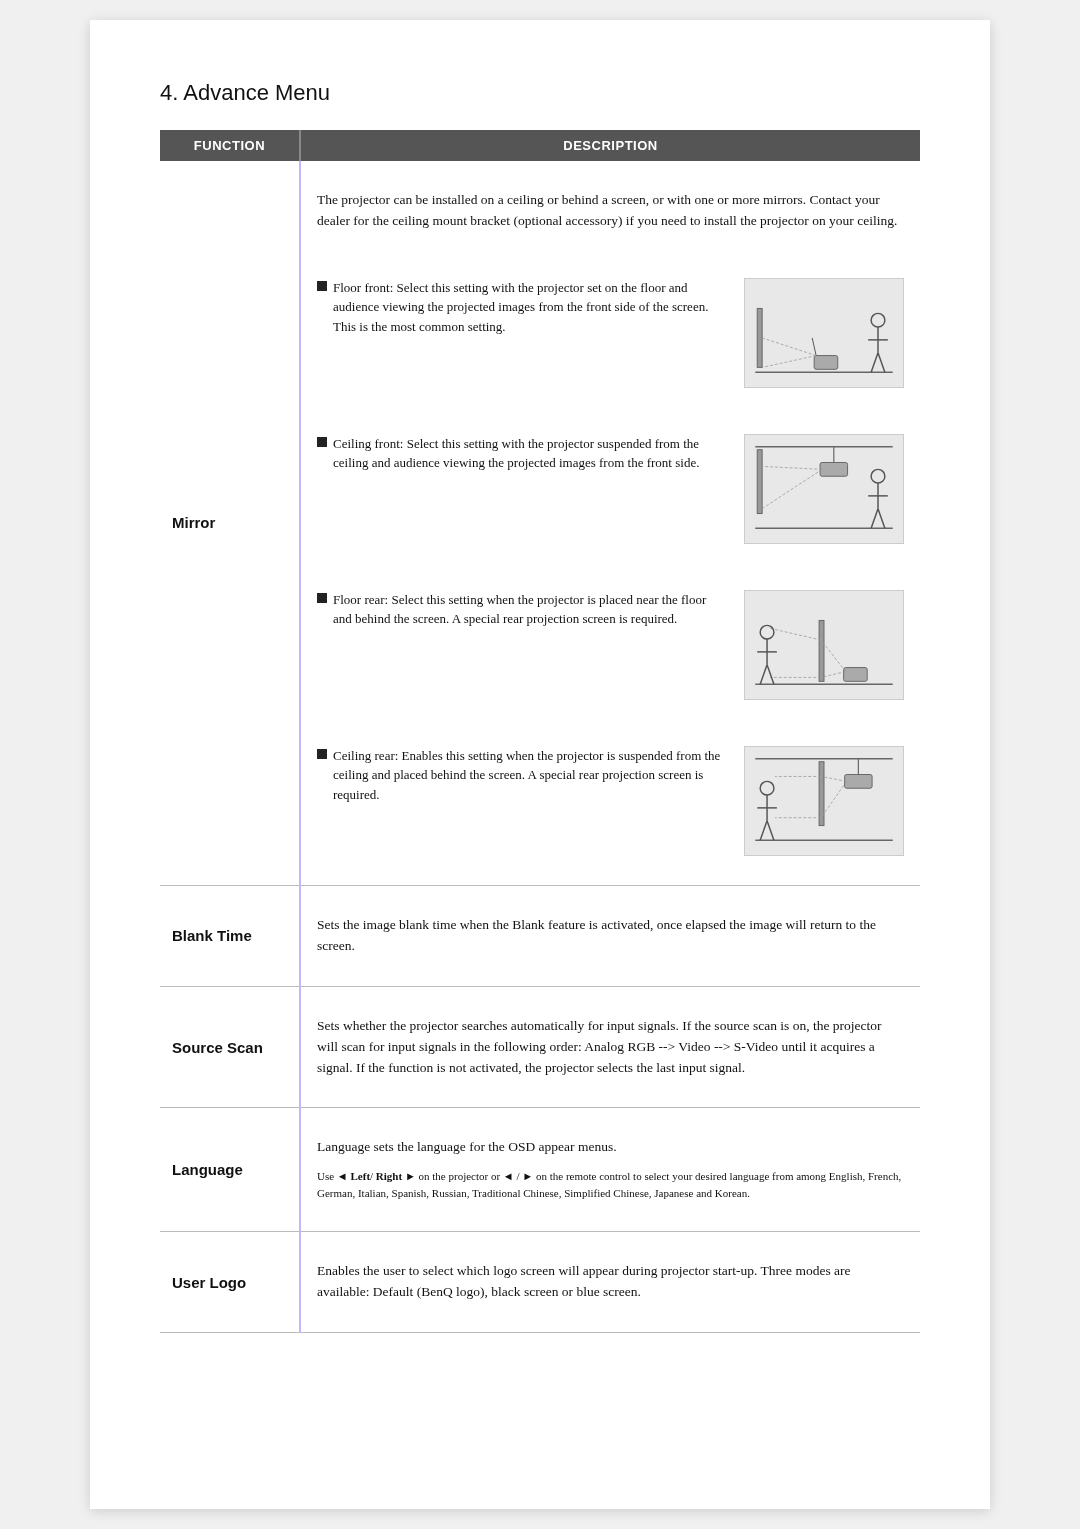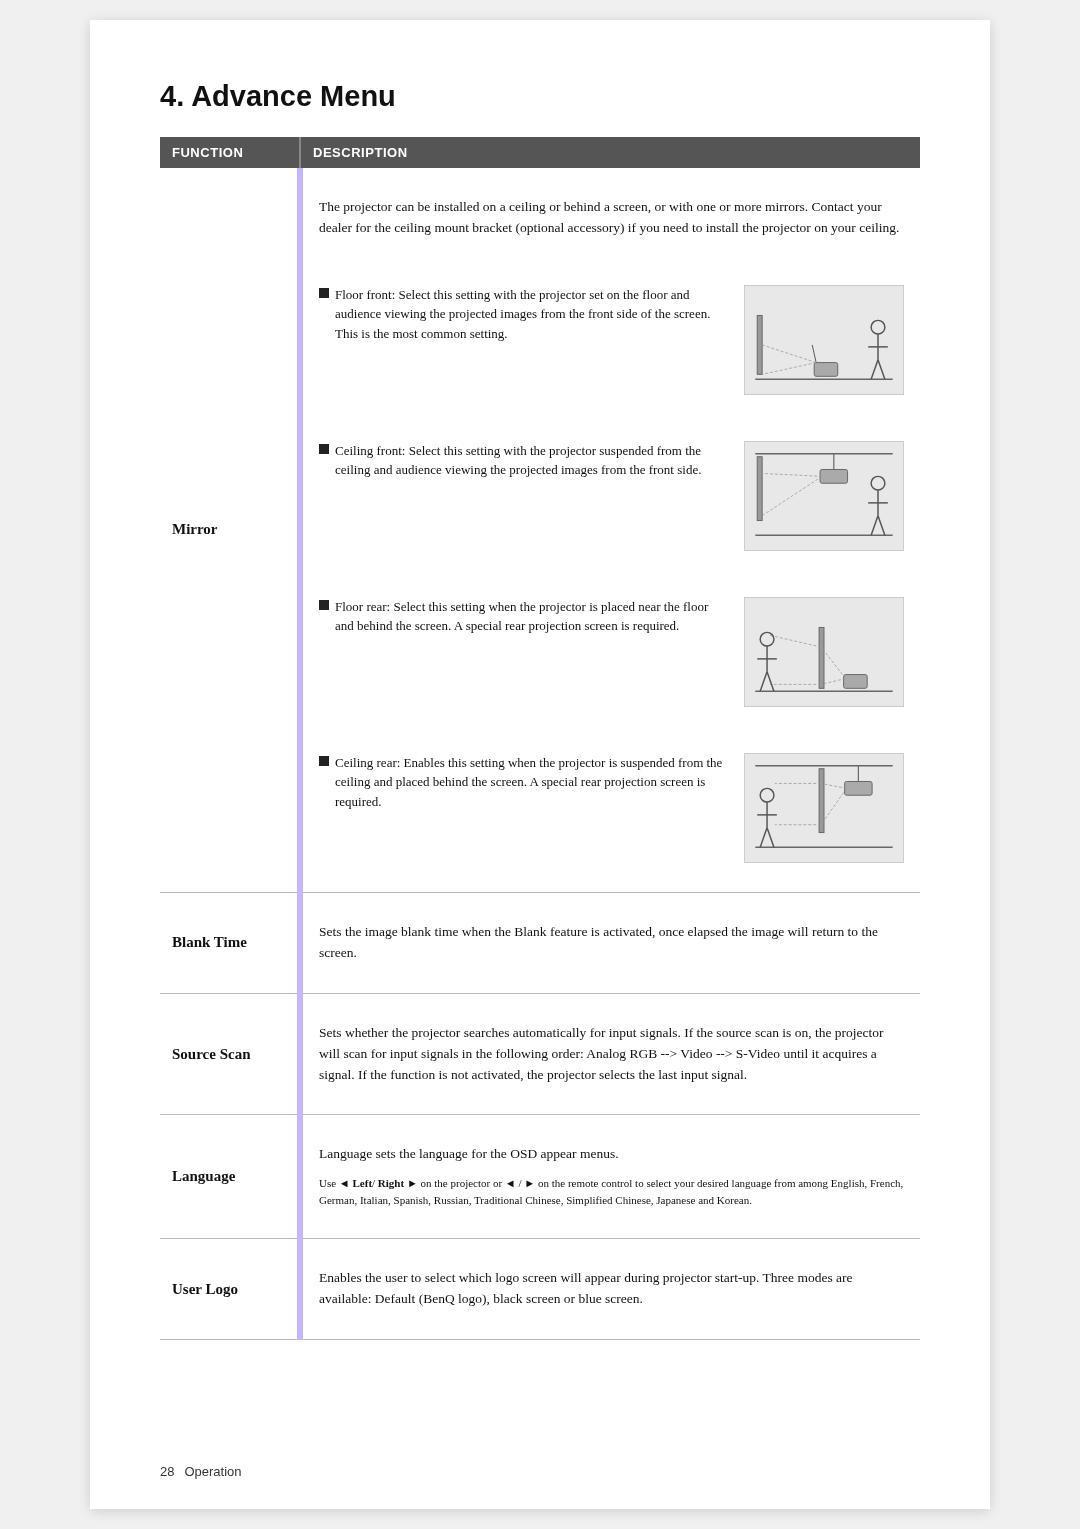--- a/index.html
+++ b/index.html
@@ -16,58 +16,58 @@
     }
     .page {
       background: #fff;
       width: 900px;
       min-height: 1489px;
       padding: 60px 70px 60px 70px;
       box-shadow: 0 2px 12px rgba(0,0,0,0.15);
       position: relative;
     }
     .page-heading {
-      font-size: 29px;
-      font-weight: bold;
+      font-size: 22px;
+      font-weight: normal;
       margin-bottom: 24px;
       font-family: Arial, sans-serif;
     }
     table {
       width: 100%;
       border-collapse: collapse;
       font-size: 13.5px;
     }
     thead th {
       background: #555;
       color: #fff;
       font-family: Arial, sans-serif;
       font-size: 13px;
       font-weight: bold;
       text-transform: uppercase;
       padding: 8px 12px;
-      text-align: left;
+      text-align: center;
       letter-spacing: 0.04em;
     }
     thead th:first-child {
       width: 140px;
       border-right: 2px solid #888;
     }
     tbody tr {
       border-bottom: 1px solid #bbb;
       vertical-align: top;
     }
     tbody tr:last-child {
       border-bottom: 1px solid #bbb;
     }
     .func-cell {
-      font-family: Liberation Serif, serif;
+      font-family: Liberation Sans, sans-serif;
       font-weight: bold;
       font-size: 15px;
       padding: 14px 12px;
-      border-right: 6px solid #c4b5fd;
+      border-right: 2px solid #c4b5fd;
       width: 140px;
       vertical-align: middle;
       margin-top: 15px;
     }
     .desc-cell {
       padding: 29px 16px;
     }
     .desc-cell p {
       margin-bottom: 10px;
       line-height: 1.55;
@@ -309,17 +309,13 @@
 
       <tr>
         <td class="func-cell">User Logo</td>
         <td class="desc-cell">
           <p>Enables the user to select which logo screen will appear during projector start-up. Three modes are available: Default (BenQ logo), black screen or blue screen.</p>
         </td>
       </tr>
     </tbody>
   </table>
 
-  <div class="page-footer">
-    <span class="footer-num">28</span>
-    <span>Operation</span>
-  </div>
 </div>
 
 </body></html>

